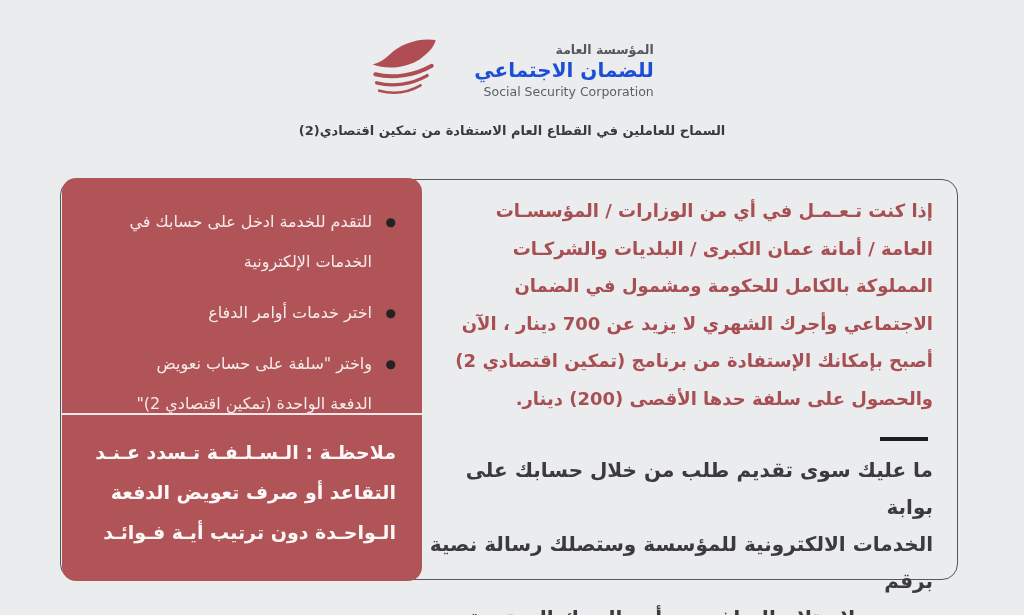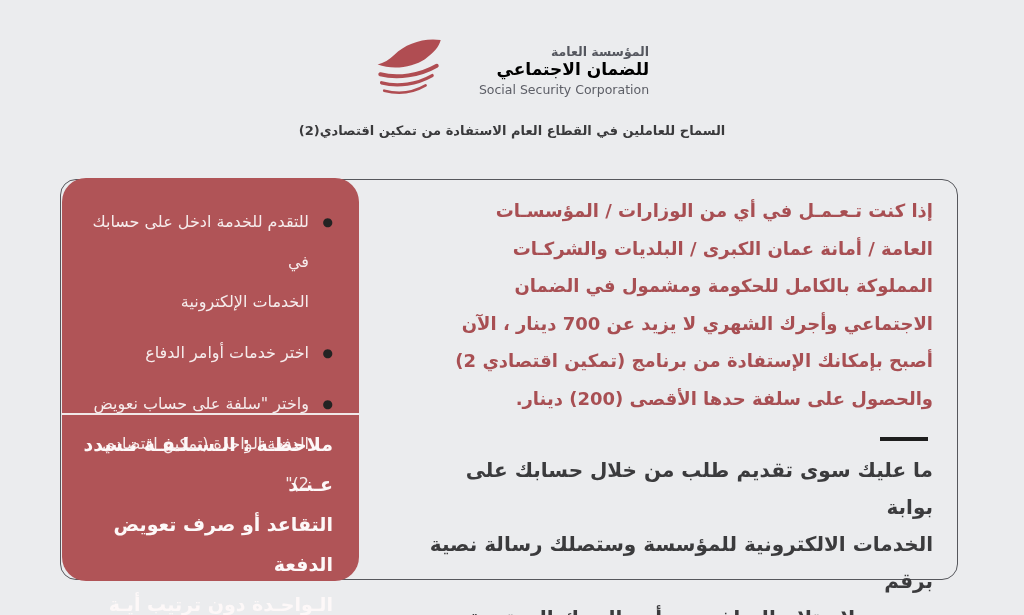--- a/index.html
+++ b/index.html
@@ -9,55 +9,55 @@
     font-family:"DejaVu Sans", sans-serif;
   }
   
   .logo{
     position:absolute;top:36px;left:0;right:0;
     display:flex;justify-content:center;align-items:center;gap:12px;
   }
   .logo-mark{width:92px;height:70px;}
   .logo-text{display:flex;flex-direction:column;align-items:flex-end;line-height:1.15;}
   .logo-ar1{font-size:12.5px;color:#55575f;font-weight:bold;direction:rtl;}
-  .logo-ar2{font-size:17px;color:#000000;font-weight:bold;direction:rtl;margin-top:1px;}
-  .logo-en{font-size:12.5px;color:#5c5e66;margin-top:3px;align-self:stretch;text-align:left;}
+  .logo-ar2{font-size:20px;color:#1d4ed8;font-weight:bold;direction:rtl;margin-top:1px;}
+  .logo-en{font-size:12.5px;color:#5c5e66;margin-top:3px;align-self:stretch;text-align:right;}
   
   .title{
     position:absolute;top:123px;left:0;width:100%;
     text-align:center;direction:rtl;
     font-size:13px;font-weight:bold;color:#3a3a3c;letter-spacing:.2px;
   }
   
   .frame{
     position:absolute;left:60px;top:179px;width:898px;height:401px;
     border:1.6px solid #56575c;border-radius:16px;box-sizing:border-box;
   }
   
   .panel{
-    position:absolute;left:62px;top:178px;width:297px;height:403px;
-    background:#b05457;border-radius:24px;
+    position:absolute;left:62px;top:178px;width:360px;height:403px;
+    background:#b05457;border-radius:14px;
   }
   .panel ul{
     list-style:none;margin:0;padding:24px 26px 0 16px;direction:rtl;
   }
   .panel li{
     position:relative;padding-right:24px;margin-bottom:11px;
     color:#f6ecec;font-size:16px;line-height:40px;
     text-align:right;white-space:pre-line;
   }
   .panel li::before{
     content:"●";position:absolute;right:0;top:0;
     color:#232323;font-size:12px;line-height:40px;
   }
   .panel-divider{
     position:absolute;left:0;right:0;top:235px;height:2px;background:#f0e8e8;
   }
   .panel-note{
-    position:absolute;top:246px;right:26px;left:18px;
+    position:absolute;top:254px;right:26px;left:18px;
     color:#fdf8f8;font-size:19px;font-weight:bold;line-height:40px;
     direction:rtl;text-align:right;white-space:pre-line;
   }
   
   .para1{
     position:absolute;top:192px;right:91px;width:505px;
     direction:rtl;text-align:right;white-space:pre-line;
     color:#a84f53;font-size:18px;font-weight:bold;line-height:37.5px;
   }
   .dash{

